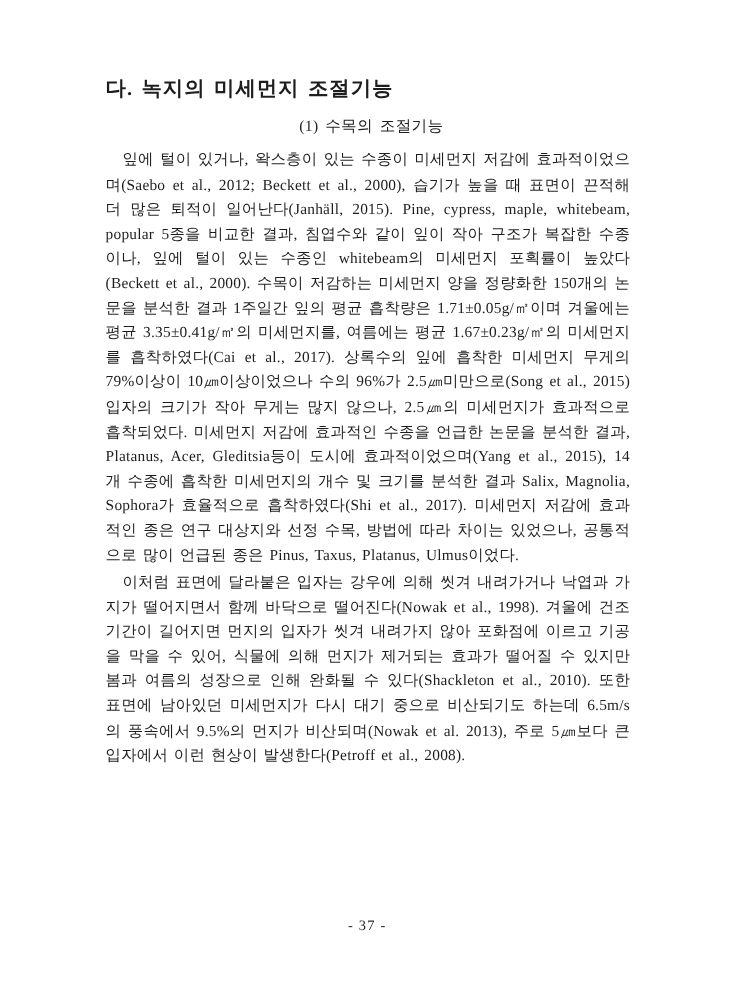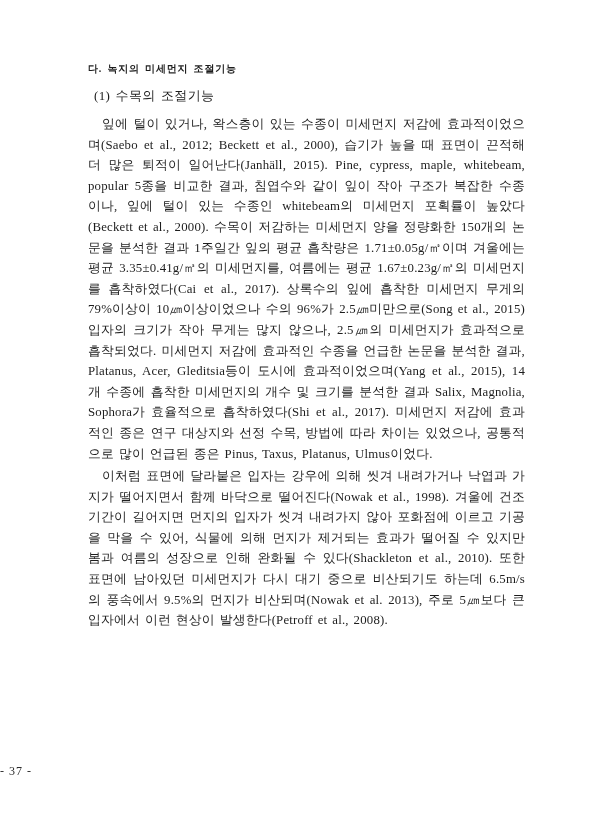--- a/index.html
+++ b/index.html
@@ -18,48 +18,49 @@
     overflow: hidden;
     box-sizing: border-box;
   }
   .content {
     position: absolute;
     left: 88px;
     top: 62px;
     width: 437px;
   }
   .heading {
-    font-size: 10px;
+    font-size: 17px;
     font-weight: bold;
     letter-spacing: 0.8px;
     margin: 0 0 11px 0;
     word-spacing: 2px;
   }
   .subheading {
     font-size: 13px;
     margin: 0 0 7px 6px;
     letter-spacing: 0.3px;
     word-spacing: 2px;
+    text-align: center;
   }
   p.body-para {
     font-size: 12.8px;
     line-height: 20.6px;
     text-align: justify;
     text-indent: 1.1em;
     margin: 0 0 0 0;
     padding-top: 2px;
     letter-spacing: 0.2px;
     word-spacing: 1.5px;
   }
   .footer {
     position: absolute;
     left: 0;
     right: 0;
     top: 764px;
-    text-align: left;
+    text-align: center;
     font-size: 12px;
     color: #2a2a2a;
     letter-spacing: 1px;
   }
 </style>
 </head>
 <body>
 
 <div class="page">
   <div class="content">

